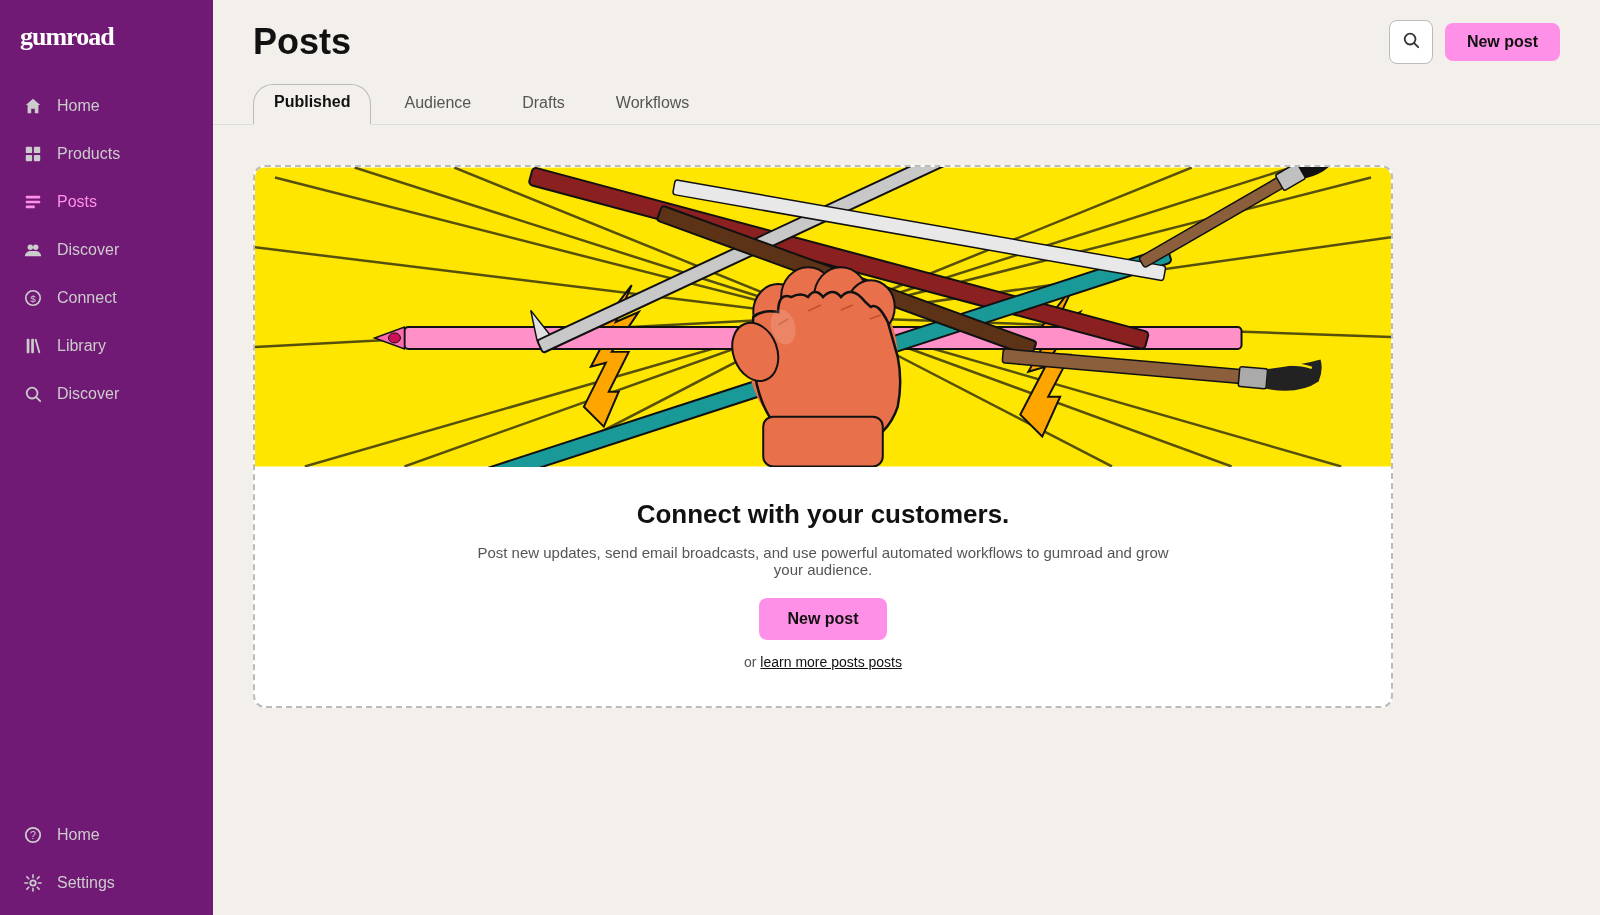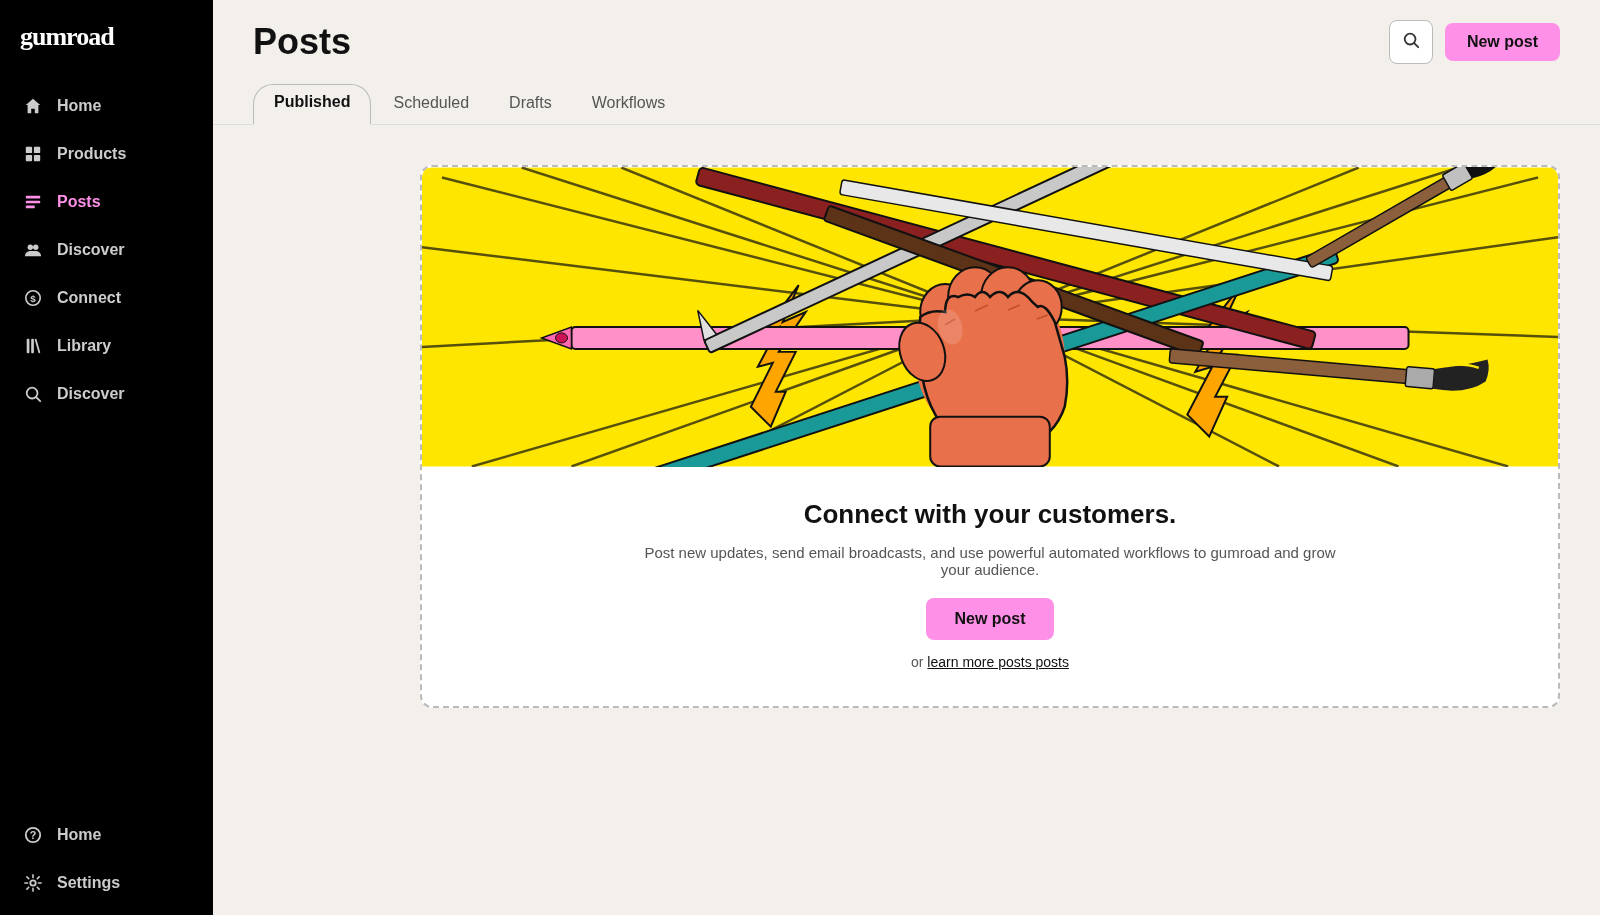--- a/index.html
+++ b/index.html
@@ -2,21 +2,21 @@
 <html><head>
   <meta charset="utf-8">
   <style>
     * { margin: 0; padding: 0; box-sizing: border-box; }
     body { font-family: -apple-system, BlinkMacSystemFont, 'Segoe UI', sans-serif; display: flex; height: 100vh; overflow: hidden; background: #f3f0eb; }
 
     
     #sidebar {
       width: 213px;
       min-width: 213px;
-      background: #000000;
+      background: #701a75;
       color: #fff;
       display: flex;
       flex-direction: column;
       height: 100vh;
       overflow-y: auto;
     }
     #sidebar-logo {
       padding: 22px 20px 22px 20px;
       display: flex;
       align-items: center;
@@ -30,21 +30,21 @@
     }
     .sidebar-nav { display: flex; flex-direction: column; flex: 1; padding-top: 8px; }
     .sidebar-item {
       display: flex;
       align-items: center;
       gap: 14px;
       padding: 14px 20px;
       cursor: pointer;
       color: #ccc;
       font-size: 16px;
-      font-weight: 700;
+      font-weight: 400;
       text-decoration: none;
       border-left: 3px solid transparent;
       transition: background 0.15s;
     }
     .sidebar-item.active { color: #ff90e8; }
     .sidebar-item .icon { width: 20px; height: 20px; display: flex; align-items: center; justify-content: center; flex-shrink: 0; }
     .sidebar-divider { flex: 1; }
     .sidebar-bottom { padding-bottom: 8px; }
 
     
@@ -97,21 +97,21 @@
       padding: 10px 22px;
       font-size: 16px;
       font-weight: 600;
       cursor: pointer;
       white-space: nowrap;
     }
 
     
     .tabs {
       display: flex;
-      gap: 4px;
+      gap: 15px;
       align-items: center;
     }
     .tab {
       padding: 10px 18px 12px 18px;
       font-size: 16px;
       font-weight: 500;
       color: #555;
       cursor: pointer;
       border-bottom: 2px solid transparent;
       border-radius: 0;
@@ -132,21 +132,21 @@
       padding: 8px 20px 12px 20px;
     }
 
     
     #content {
       flex: 1;
       overflow-y: auto;
       padding: 40px 40px;
       display: flex;
       flex-direction: column;
-      align-items: flex-end;
+      align-items: flex-start;
     }
 
     
     .empty-card {
       border: 2px dashed #bbb;
       border-radius: 12px;
       background: #fff;
       width: 100%;
       max-width: 1140px;
       overflow: hidden;
@@ -334,21 +334,21 @@
                 <line x1="13.5" y1="13.5" x2="18" y2="18"></line>
               </svg>
           </span>
         </button>
         <button class="new-post-btn">New post</button>
       </div>
     </div>
 
     <div class="tabs">
       <button class="tab active">Published</button>
-      <button class="tab">Scheduled</button>
+      <button class="tab">Audience</button>
       <button class="tab">Drafts</button>
       <button class="tab">Workflows</button>
     </div>
   </div>
 
   <div id="content">
     <div class="empty-card">
 
       <div class="illustration-container">
         <svg class="illustration-svg" viewBox="0 0 1140 300" xmlns="http://www.w3.org/2000/svg">

